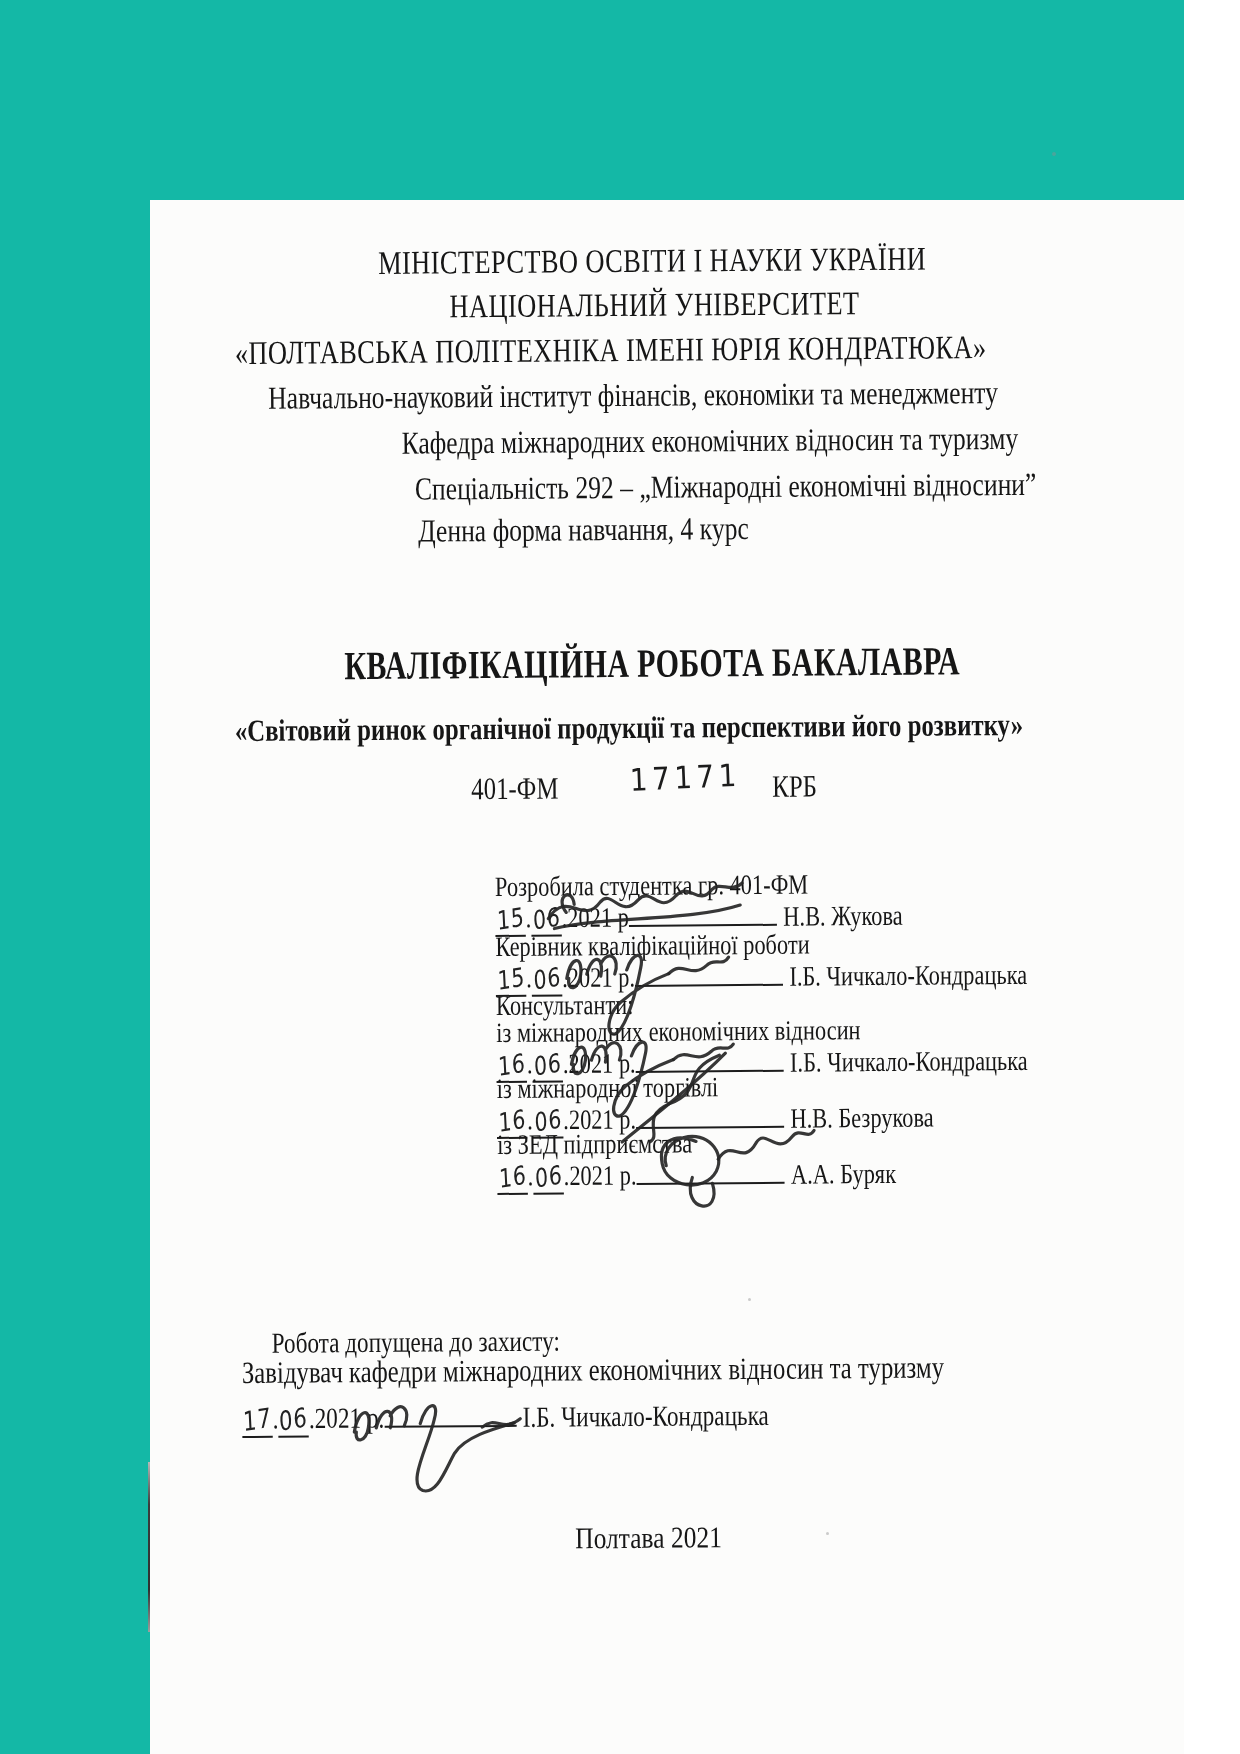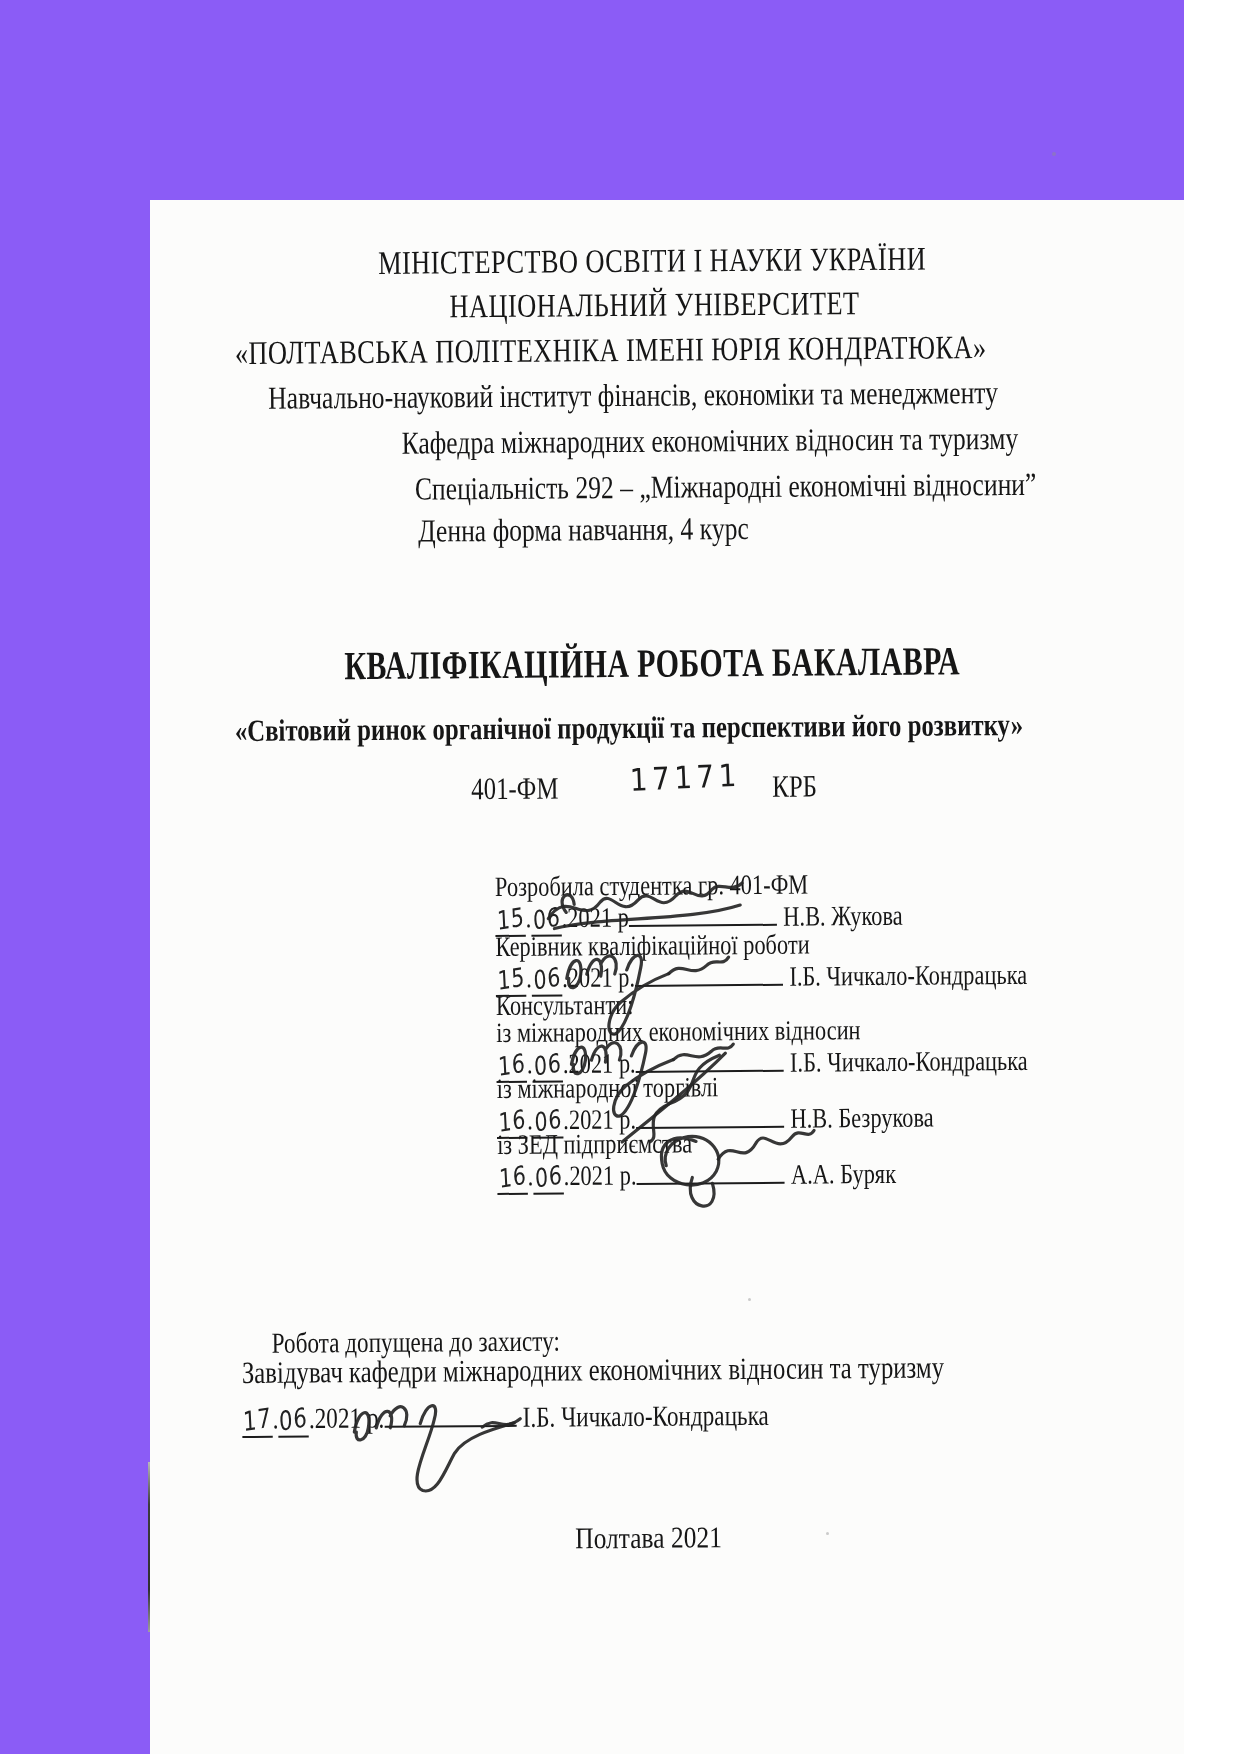--- a/index.html
+++ b/index.html
@@ -1,16 +1,16 @@
 <!DOCTYPE html>
 <html><head>
 <meta charset="utf-8">
 <style>
   html,body{margin:0;padding:0;background:#ffffff;}
-  #scan{position:relative;width:1184px;height:1754px;background:#8b5cf6;overflow:hidden;
+  #scan{position:relative;width:1184px;height:1754px;background:#14b8a6;overflow:hidden;
         font-family:"Liberation Serif",serif;color:#1a1a1a;}
   .page-area{position:absolute;left:150px;top:200px;width:1090px;height:1554px;background:#fcfcfb;}
   #content{position:absolute;left:0;top:0;width:1240px;height:1754px;
            transform:rotate(-0.45deg);transform-origin:620px 880px;}
   .line{position:absolute;white-space:nowrap;line-height:1.15;
         transform:scaleX(0.80);transform-origin:0 0;color:#161616;}
   .caps{font-size:33px;letter-spacing:0.5px;}
   .hline{font-size:32px;}
   .title{font-size:40px;font-weight:700;transform:scaleX(0.75);letter-spacing:0.5px;}
   .subtitle{font-size:31px;font-weight:700;}

